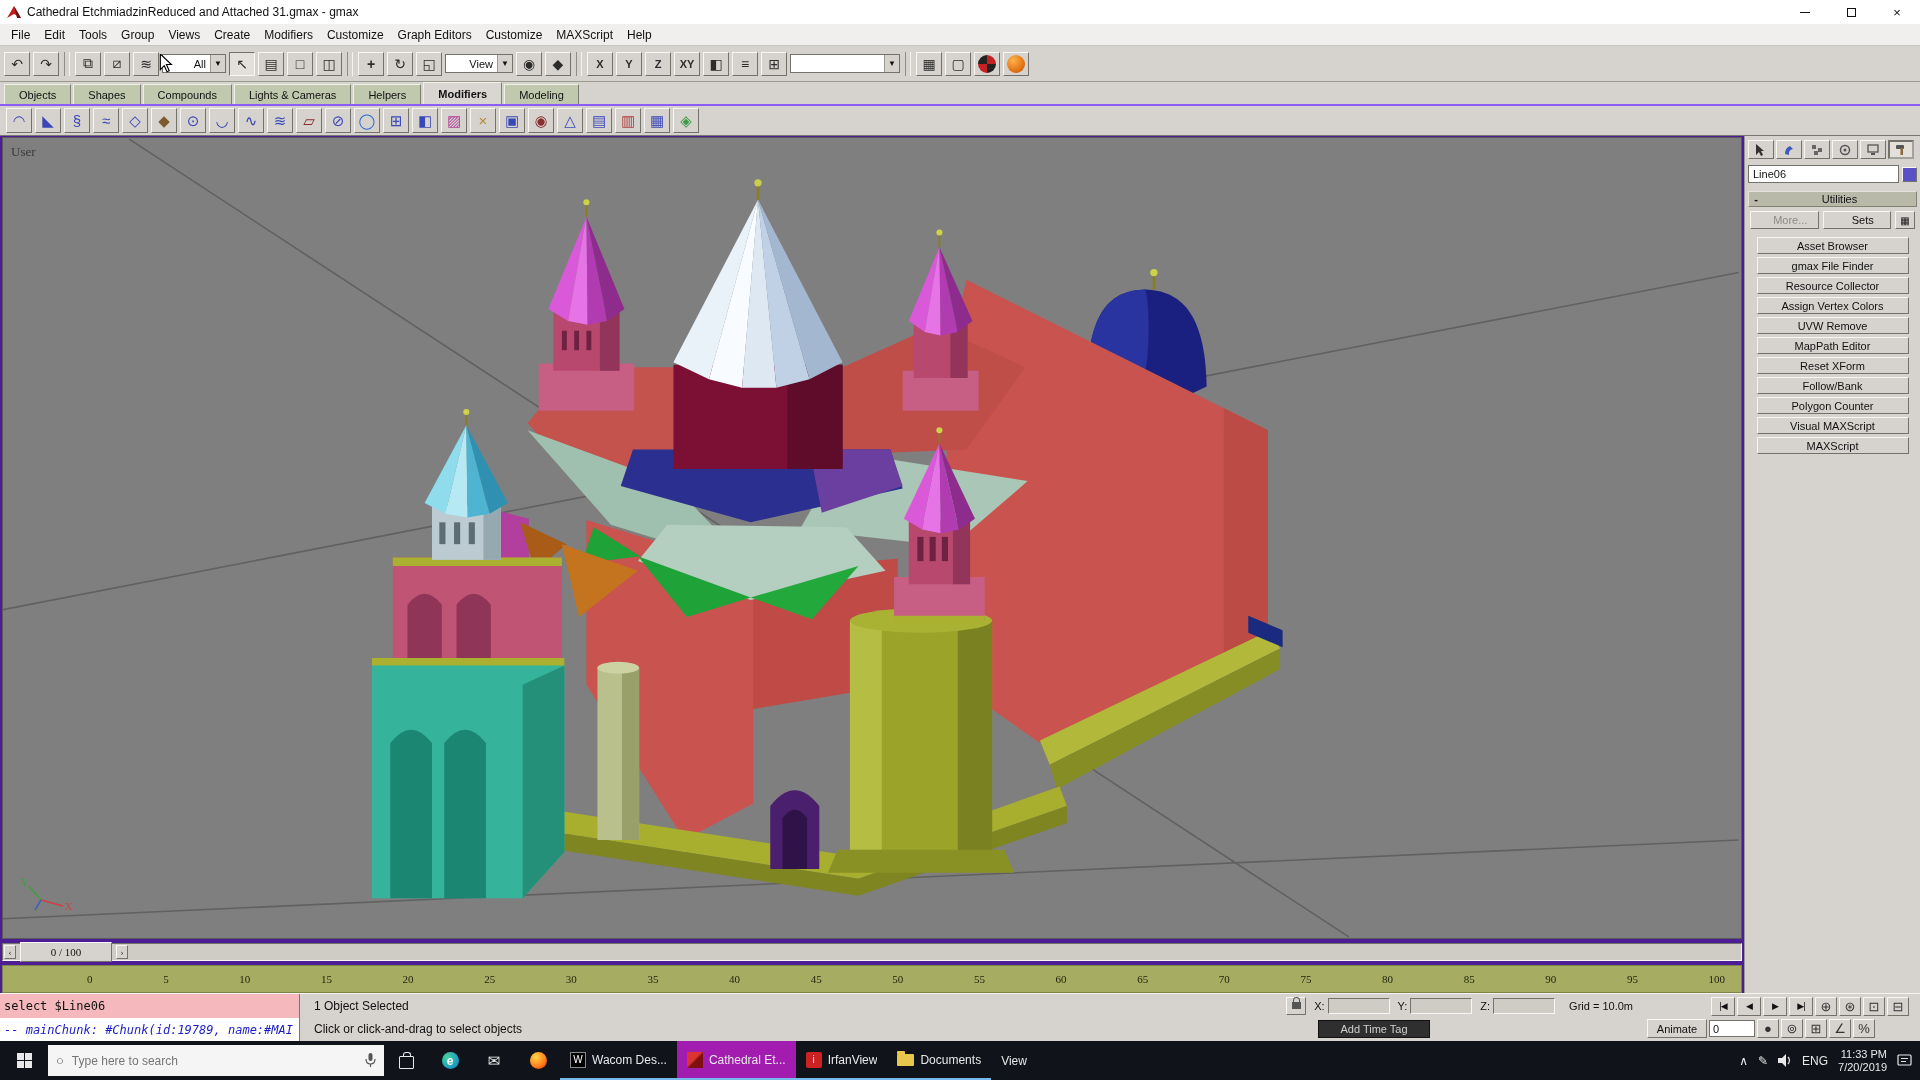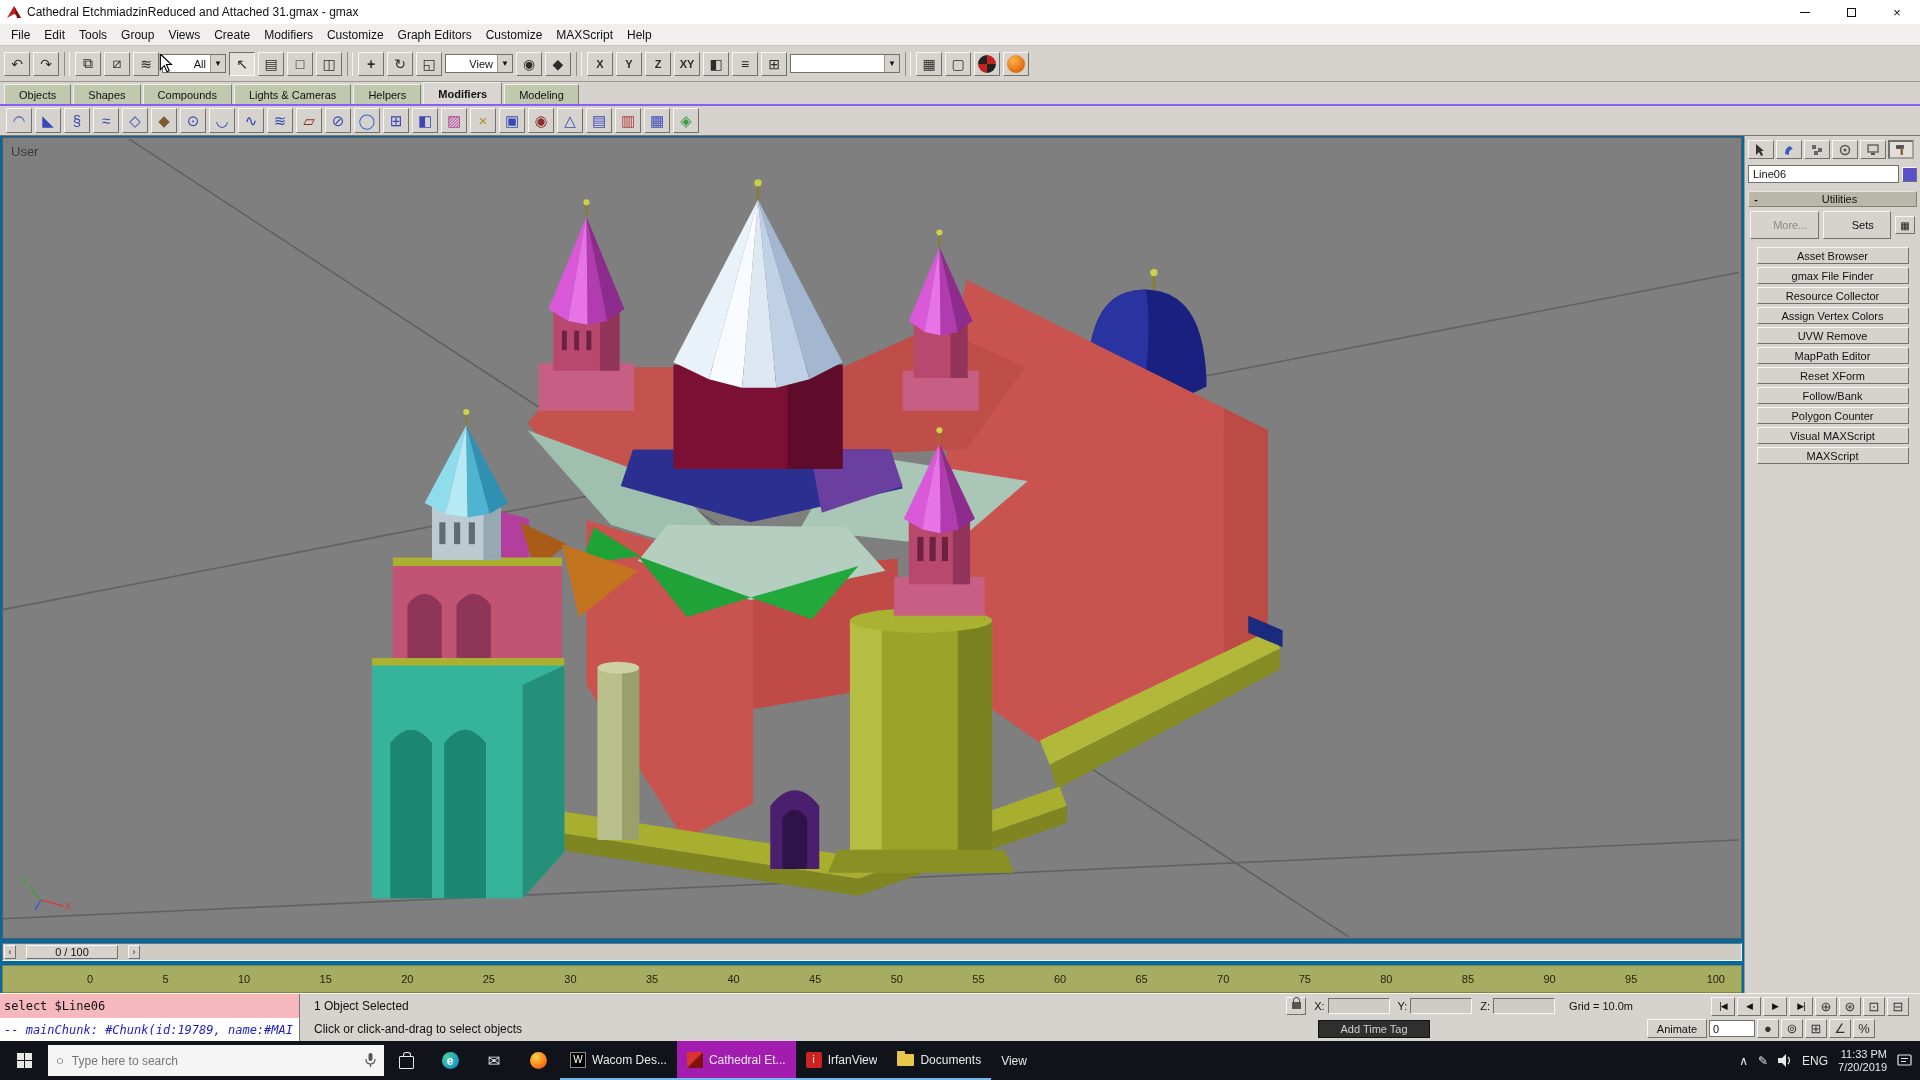--- a/index.html
+++ b/index.html
@@ -44,49 +44,49 @@
   .tab { height:20px; padding:0 14px; display:flex; align-items:center; font-size:11px; background:#c0c8ad; border:1px solid; border-color:#eef1e6 #7d8070 #7d8070 #eef1e6; border-bottom:none; }
   .tab.active { background:#d9d6d1; height:22px; font-weight:bold; }
 
   
   #modrow { height:30px; display:flex; align-items:center; gap:3px; padding:0 6px; background:#d6d3ce; border-bottom:1px solid #79776f; flex:0 0 auto;}
   .mod-icon { width:26px; height:25px; display:flex; align-items:center; justify-content:center; }
   .mi-glyph { font-size:15px; }
 
   
   #mainrow { flex:1 1 auto; display:flex; min-height:0; }
-  #viewport-col { width:1744px; display:flex; flex-direction:column; background:#0369a1; }
+  #viewport-col { width:1744px; display:flex; flex-direction:column; background:#4c1d95;font-family:Liberation Serif, serif; }
   #viewport { position:relative; width:1740px; height:805px; margin:1px 0 0 2px; background:#7f7f7f; border:1px solid #5a5a5a; overflow:hidden; }
   #viewport svg.model { position:absolute; inset:0; width:100%; height:100%; }
   #vp-label { position:absolute; left:8px; top:6px; color:#3a3a3a; font-size:13px; }
   #axis-tripod { position:absolute; left:10px; bottom:22px; }
 
   
   #timeslider { height:22px; margin:2px 2px 0 2px; display:flex; align-items:center; }
   .ts-channel { flex:1; height:18px; display:flex; align-items:center; padding:1px; }
   .ts-arrow { width:12px; height:14px; font-size:9px; display:flex; align-items:center; justify-content:center; }
-  .ts-handle { min-width:92px; height:14px; margin:0 10px; font-size:11px; display:flex; align-items:center; justify-content:center; }
+  .ts-handle { min-width:92px; height:20px; margin:0 4px; font-size:11px; display:flex; align-items:center; justify-content:center; }
 
   
   #trackbar { height:28px; margin:2px 2px 0 2px; background:#a6ac62; border:1px solid #7e834a; display:flex; align-items:center; justify-content:space-between; padding:0 16px 0 84px; }
   .tick { font-size:11px; color:#23260f; }
 
   
   #cmdpanel { width:176px; background:#d6d3ce; border-left:1px solid #9a988f; padding:2px 3px; }
   #cp-tabs { display:flex; gap:2px; margin:2px 0 6px 0; }
   .cp-tab { width:26px; height:19px; display:flex; align-items:center; justify-content:center; }
   .cp-tab.active { border-color:#72716a #f7f6f3 #f7f6f3 #72716a; background:#e3e0da; }
   #objname-row { display:flex; gap:3px; align-items:center; margin:2px 0 8px 0; }
   #objname { flex:1; height:18px; background:#fff; border:1px solid #72716a; font-size:11px; padding:0 4px; display:flex; align-items:center; }
   #color-swatch { width:15px; height:15px; background:#5a50c8; border:1px solid; border-color:#f7f6f3 #72716a #72716a #f7f6f3; }
   .rollout-hdr { height:16px; background:#b9b9aa; border:1px solid; border-color:#e4e4da #83836f #83836f #e4e4da; display:flex; align-items:center; font-size:11px; margin-bottom:4px; }
   .rollout-hdr .minus { width:14px; text-align:center; font-weight:bold; }
   .rollout-hdr .txt { flex:1; text-align:center; }
   #sets-row { display:flex; gap:4px; align-items:center; margin:2px 2px 8px 2px; }
-  #sets-row .half-btn { flex:1; height:28px;padding-left:12px; }
+  #sets-row .half-btn { flex:1; height:18px;padding-left:12px; }
   #sets-row .half-btn.disabled { color:#8d8b83; }
   #sets-row .mini-ico { width:20px; height:18px; font-size:10px; }
   .util-btn { display:block; width:152px; height:17px; margin:0 auto 3px auto; font-size:11px; }
 
   
   #statusbar { height:48px; flex:0 0 auto; background:#d6d3ce; border-top:1px solid #f4f3f0; display:flex; }
   #listener { width:300px; border-right:1px solid #79776f; font-family:"DejaVu Sans Mono", monospace; font-size:12px; }
   #listener .l1 { height:24px; background:#f5b9bd; display:flex; align-items:center; padding:0 4px; color:#111; }
   #listener .l2 { height:24px; background:#ffffff; display:flex; align-items:center; padding:0 4px; color:#1a1ac8; white-space:nowrap; overflow:hidden;font-style:italic; }
   #status-mid { flex:1; display:flex; flex-direction:column; }

